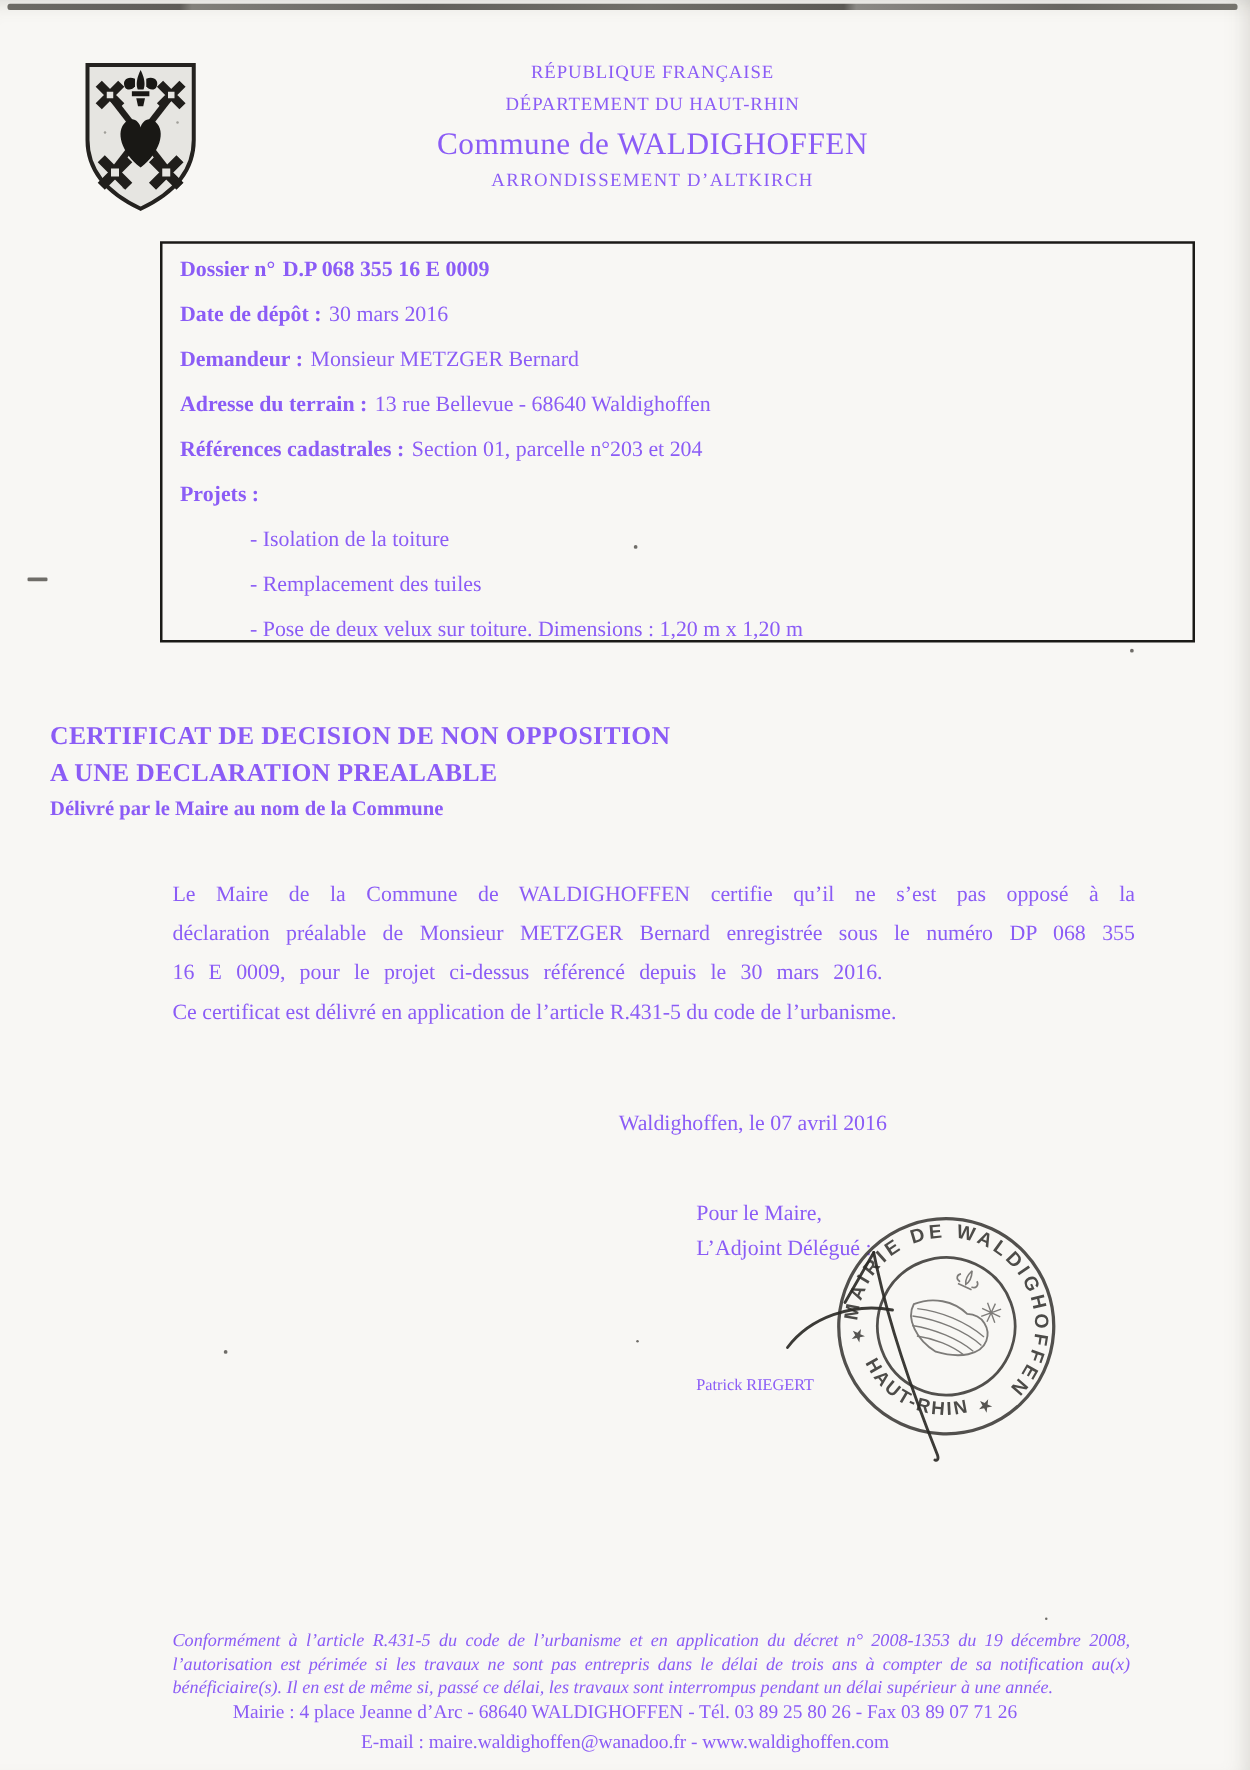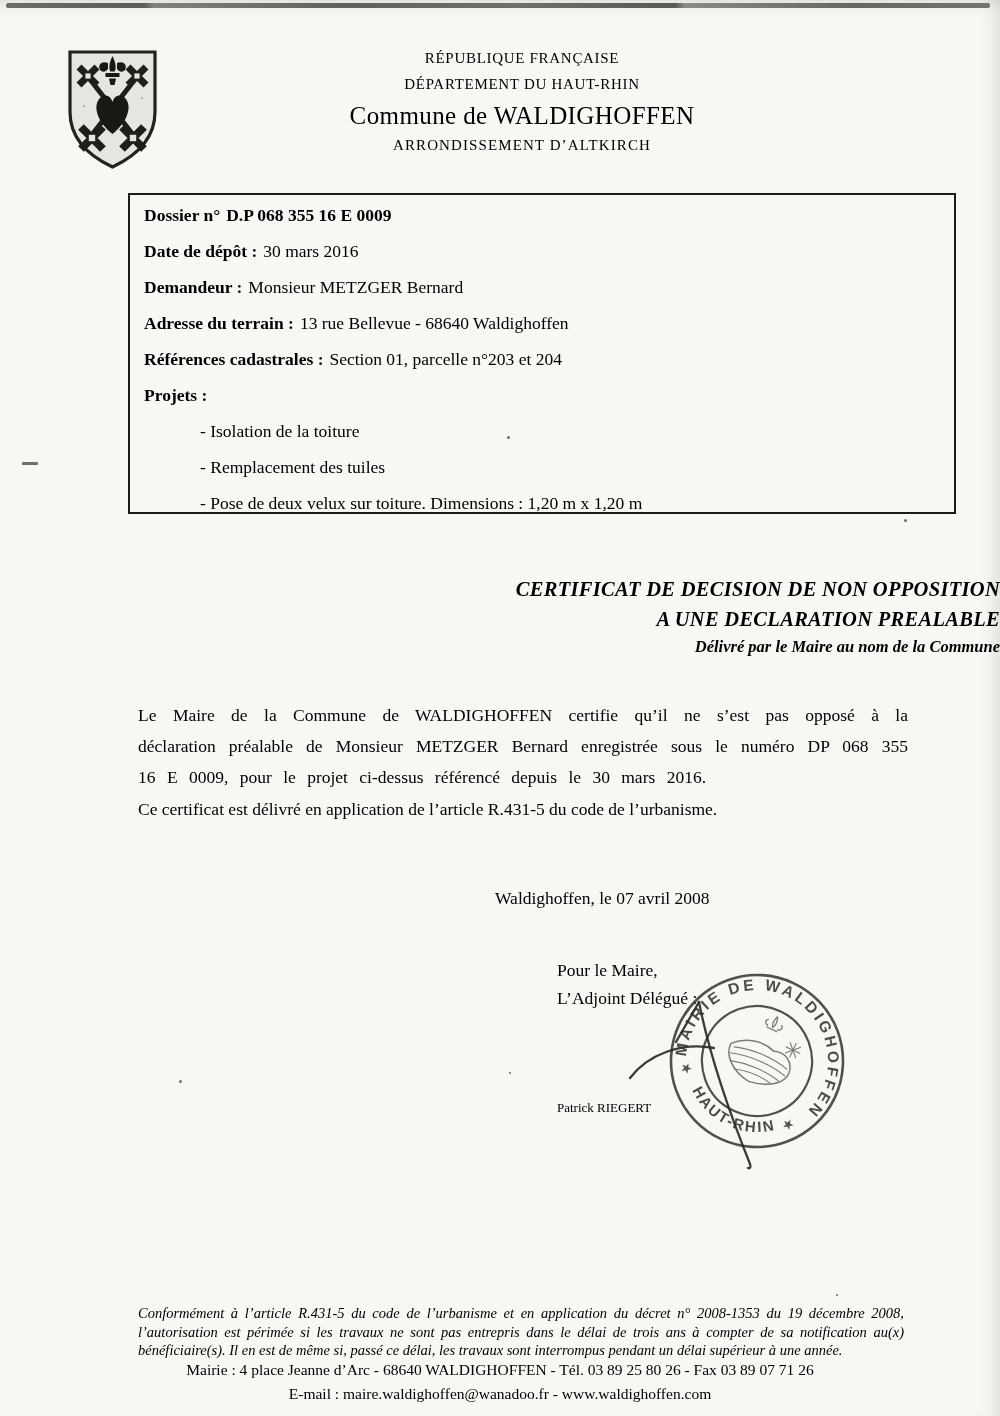--- a/index.html
+++ b/index.html
@@ -1,18 +1,18 @@
 <!DOCTYPE html>
 <html><head>
 <meta charset="utf-8">
 <style>
   html,body{margin:0;padding:0;background:#e9e7e2;}
   .page{
     position:relative; width:1000px; height:1416px; margin:0 auto;
-    background:#f8f7f4; color:#000000;
+    background:#f8f7f4; color:#8b5cf6;
     font-family:"Liberation Serif","DejaVu Serif",serif;
     overflow:hidden;
     box-shadow: inset -16px 0 20px -16px rgba(110,106,96,.28),
                 inset 0 18px 16px -16px rgba(90,88,80,.18);
   }
   .scan-line-top{
     position:absolute; top:3px; left:6px; right:10px; height:5px; border-radius:2px;
     background:linear-gradient(90deg,#514f4a 0%,#3f3d39 14%,#6b6963 15%,#44423e 34%,
                #55534d 52%,#3a3834 68%,#767470 69%,#4a4843 86%,#5b5953 100%);
     opacity:.82;
@@ -29,21 +29,21 @@
     border:2px solid #1b1a17; box-sizing:border-box; padding:10px 14px 0 14px;
     font-size:17.5px; line-height:21px;
   }
   .dossier-row{margin-bottom:15px;}
   .dossier-row .label{font-weight:bold;}
   .dossier-row .value{margin-left:6px;}
   .dossier-row.bold-value .value{font-weight:bold;}
   .projects-label{font-weight:bold; margin-bottom:15px;}
   .project-item{margin:0 0 15px 56px;}
 
-  .title-block{position:absolute; left:40px; right:0; top:574px; text-align:right;font-style:italic;}
+  .title-block{position:absolute; left:40px; right:0; top:574px; text-align:left;}
   .title-line{font-weight:bold; font-size:20.5px; letter-spacing:.3px; line-height:30px;}
   .title-sub{font-weight:bold; font-size:16.5px; margin-top:3px;}
 
   .para1{position:absolute; left:138px; top:700px; width:770px;
     font-size:17.5px; line-height:31px; text-align:justify; word-spacing:7px;}
   .para2{position:absolute; left:138px; top:794px; width:790px;
     font-size:17.5px; line-height:31px;}
   .dateline{position:absolute; left:495px; top:888px; font-size:17.5px;}
 
   .sig-lines{position:absolute; left:557px; top:956px; font-size:17.5px; line-height:28px;}
@@ -147,21 +147,21 @@
   </div>
 
   <div class="title-block">
     <div class="title-line">CERTIFICAT DE DECISION DE NON OPPOSITION</div>
     <div class="title-line">A UNE DECLARATION PREALABLE</div>
     <div class="title-sub">Délivré par le Maire au nom de la Commune</div>
   </div>
 
   <div class="para1">Le Maire de la Commune de WALDIGHOFFEN certifie qu’il ne s’est pas opposé à la déclaration préalable de Monsieur METZGER Bernard enregistrée sous le numéro DP 068 355 16 E 0009, pour le projet ci-dessus référencé depuis le 30 mars 2016.</div>
   <div class="para2">Ce certificat est délivré en application de l’article R.431-5 du code de l’urbanisme.</div>
-  <div class="dateline">Waldighoffen, le 07 avril 2008</div>
+  <div class="dateline">Waldighoffen, le 07 avril 2016</div>
 
   <div class="sig-lines">
     <div>Pour le Maire,</div>
     <div>L’Adjoint Délégué :</div>
   </div>
   <div class="sig-name">Patrick RIEGERT</div>
 
   <svg class="stamp" viewBox="0 0 230 230">
     <defs>
       <path id="arcTop" d="M 55.5,153.7 A 71,71 0 1 1 174.5,153.7"></path>

